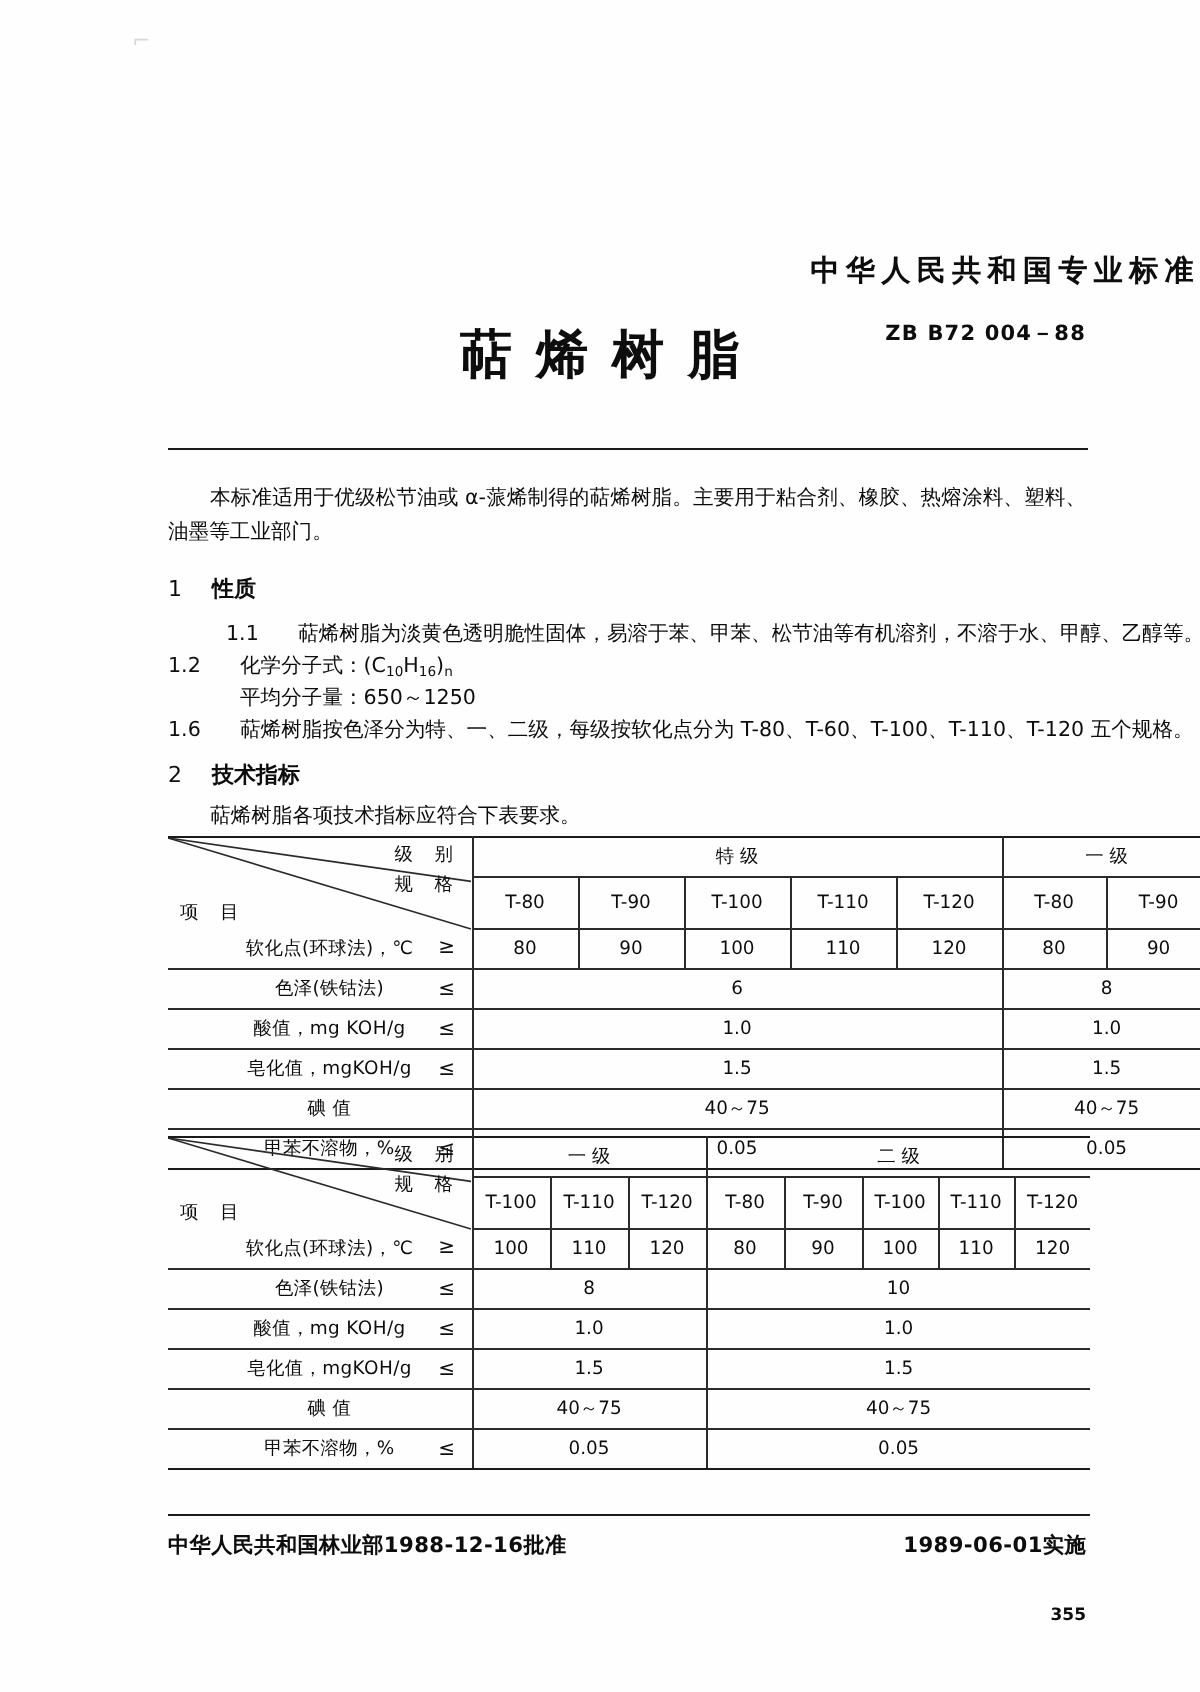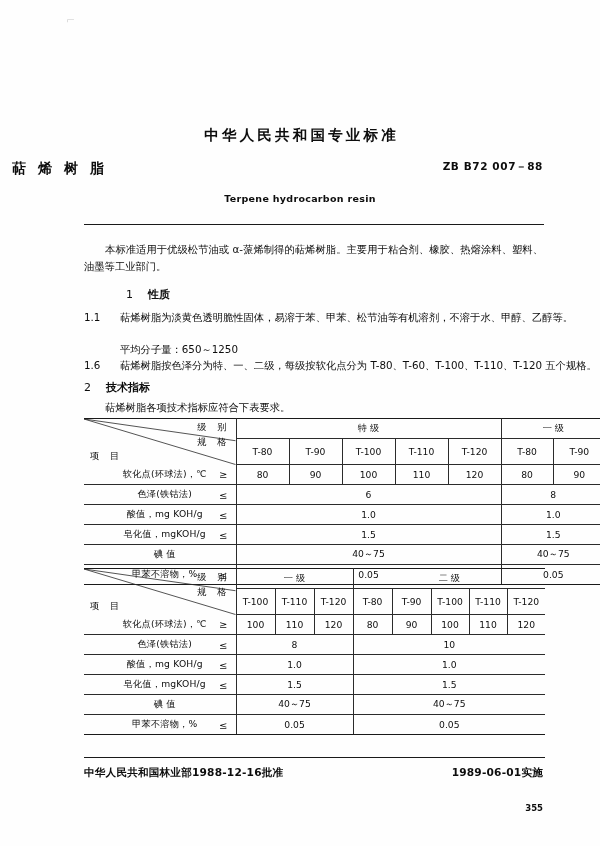--- a/index.html
+++ b/index.html
@@ -31,31 +31,32 @@
     opacity: 0.22;
     font-size: 11px;
     color: #555;
   }
 
   
   .hdr-national {
     position: absolute;
     left: 0; right: 0;
     top: 126px;
-    text-align: center;
+    text-align: right;
     font-size: 14.5px;
     font-weight: bold;
     letter-spacing: 3.2px;
     text-indent: 3.2px;
   }
   .hdr-title {
     position: absolute;
     left: 0; right: 0;
     top: 160px;
-    font-size: 14px;
+    text-align: center;
+    font-size: 26px;
     font-weight: bold;
     letter-spacing: 12px;
     text-indent: 12px;
   }
   .hdr-en {
     position: absolute;
     left: 0; right: 0;
     top: 193px;
     text-align: center;
     font-size: 9.5px;
@@ -93,33 +94,33 @@
   .scope .ind { display: inline-block; width: 21px; }
 
   .sec {
     position: absolute;
     left: 84px;
     font-size: 11px;
     font-weight: bold;
     white-space: nowrap;
   }
   .sec .num { display: inline-block; width: 22px; font-weight: normal; }
-  .sec-1 { top: 287px; margin-left: 42px; }
+  .sec-1 { top: 287px; }
   .sec-2 { top: 380px; }
 
   .clause {
     position: absolute;
     left: 84px;
     width: 459px;
     font-size: 10.3px;
     line-height: 16px;
     white-space: nowrap;
   }
   .clause .cn { display: inline-block; width: 36px; }
-  .c-11 { top: 309px; }
+  .c-11 { top: 309px; margin-left: 29px; }
   .c-12 { top: 325px; }
   .c-12b { top: 341px; left: 120px; }
   .c-13 { top: 357px; }
 
   .intro-tbl {
     position: absolute;
     left: 105px;
     top: 401px;
     font-size: 10.3px;
     white-space: nowrap;
@@ -230,32 +231,32 @@
 <body>
 
 <div class="page">
 
   <div class="corner-mark">⌐</div>
 
   <div class="hdr-national">中华人民共和国专业标准</div>
 
   <div class="hdr-title">萜烯树脂</div>
 
-  <div class="hdr-en">Terpene hydrocarbon resin</div>
-
-  <div class="hdr-stdno">ZB B72 007－88</div>
+
+  <div class="hdr-stdno">ZB B72 004－88</div>
 
   <div class="hdr-rule"></div>
 
   <div class="scope"><span class="ind"></span><span>本标准适用于优级松节油或 α-蒎烯制得的萜烯树脂。主要用于粘合剂、橡胶、热熔涂料、塑料、油墨等工业部门。</span></div>
 
   <div class="sec sec-1"><span class="num">1</span><span>性质</span></div>
 
   <div class="clause c-11"><span class="cn">1.1</span><span>萜烯树脂为淡黄色透明脆性固体，易溶于苯、甲苯、松节油等有机溶剂，不溶于水、甲醇、乙醇等。</span></div>
 
+  <div class="clause c-12"><span class="cn">1.2</span><span>化学分子式：(C<sub>10</sub>H<sub>16</sub>)<sub>n</sub></span></div>
 
   <div class="clause c-12b"><span>平均分子量：650～1250</span></div>
 
   <div class="clause c-13"><span class="cn">1.6</span><span>萜烯树脂按色泽分为特、一、二级，每级按软化点分为 T-80、T-60、T-100、T-110、T-120 五个规格。</span></div>
 
   <div class="sec sec-2"><span class="num">2</span><span>技术指标</span></div>
 
   <div class="intro-tbl">萜烯树脂各项技术指标应符合下表要求。</div>
 
   <div class="tblwrap t1">

